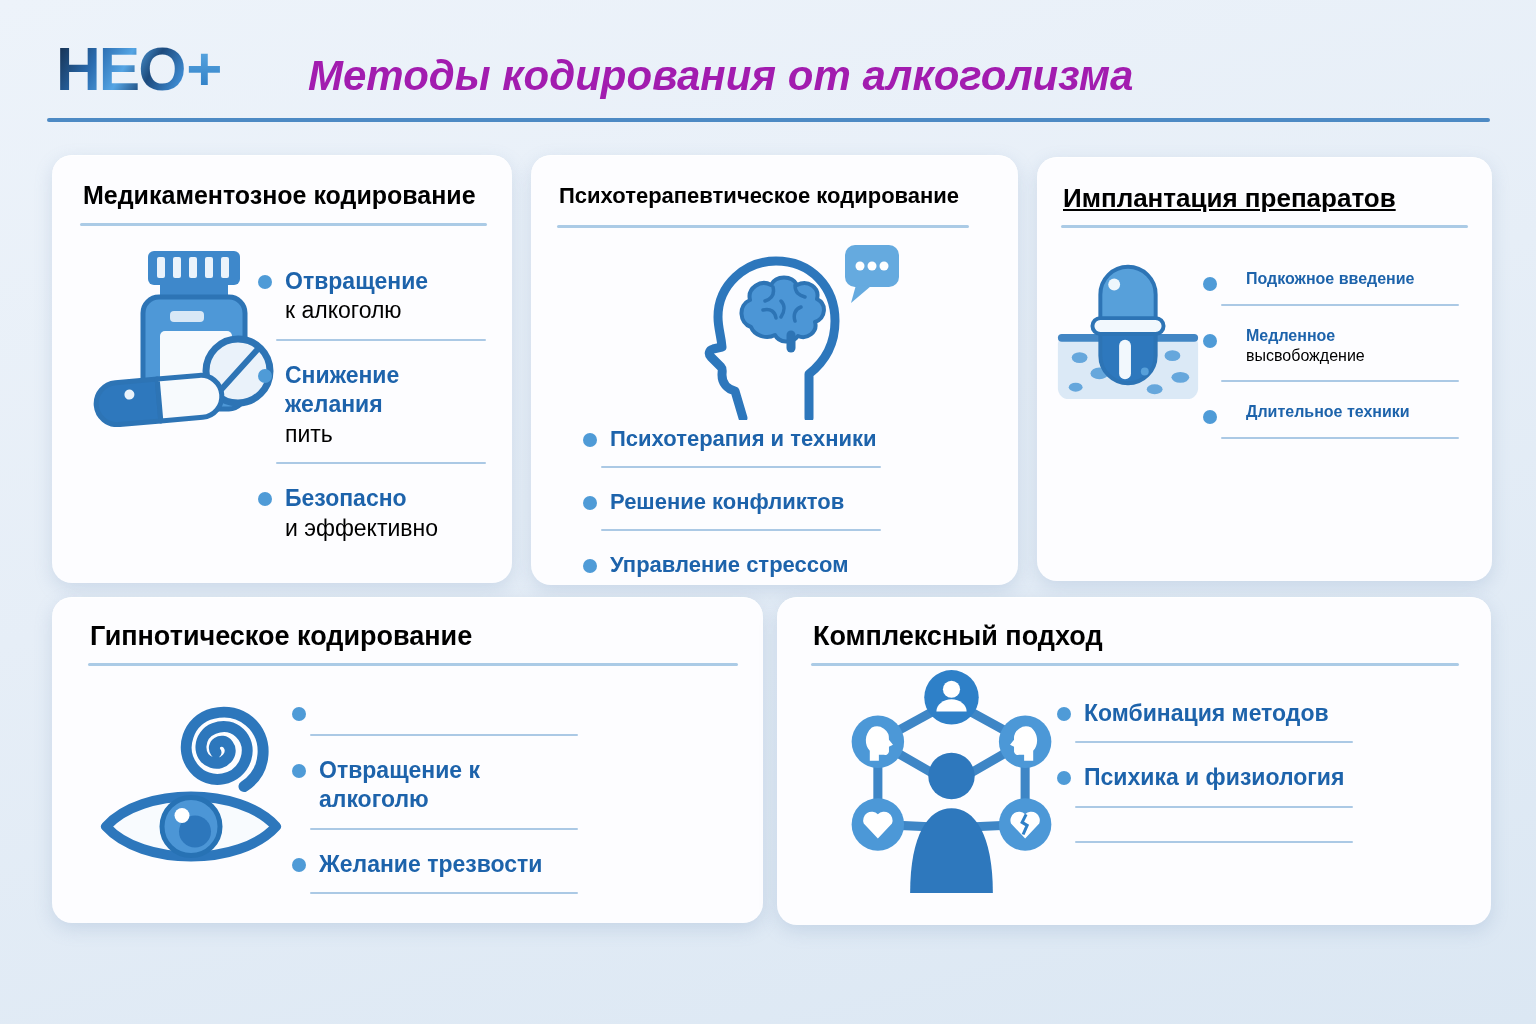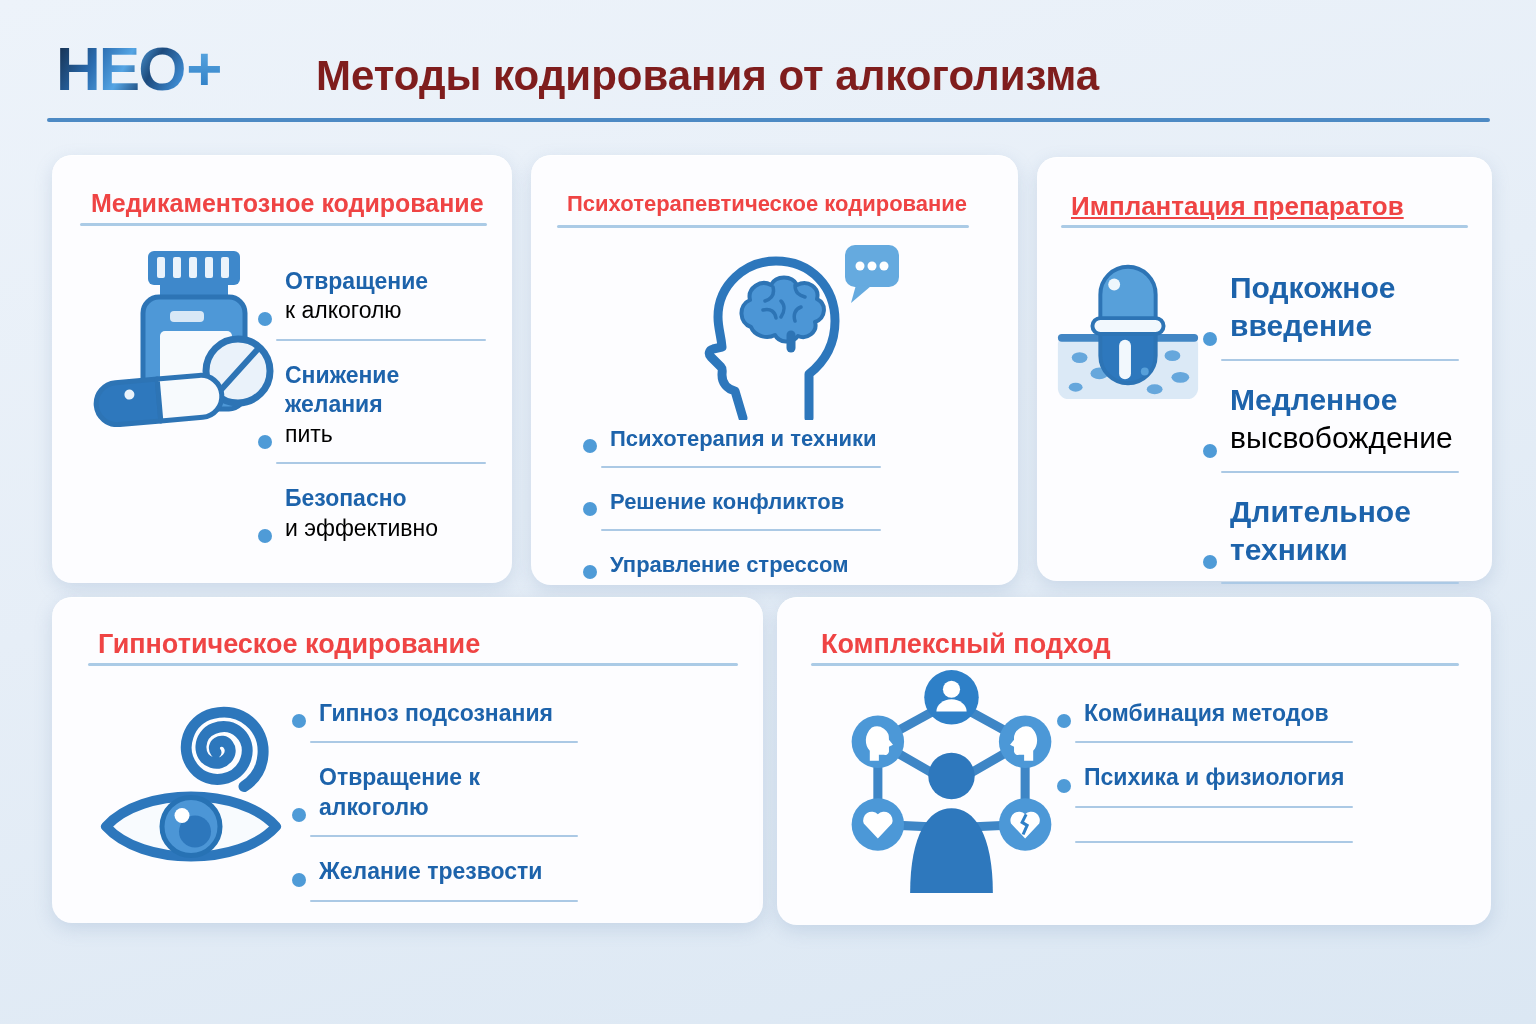--- a/index.html
+++ b/index.html
@@ -21,42 +21,43 @@
     -webkit-background-clip:text;background-clip:text;
     color:#2a6cb0;-webkit-text-fill-color:transparent;
   }
   .logo-plus{
     background:linear-gradient(180deg,#6ab5ea 0%,#2f7fc6 80%);
     -webkit-background-clip:text;background-clip:text;
     color:#3f8ed6;-webkit-text-fill-color:transparent;
     margin-left:2px;
   }
   .page-title{
-    position:absolute;left:316px;top:52px;margin:0;
-    font-size:42px;font-weight:700;color:#7f1d1d;letter-spacing:0;
+    position:absolute;left:308px;top:52px;margin:0;
+    font-size:42px;font-weight:700;color:#a21caf;letter-spacing:0;
     white-space:nowrap;
+    font-style:italic;
   }
   .header-rule{
     position:absolute;left:47px;top:118px;width:1443px;height:4px;
     background:#4d8ac4;border-radius:2px;
   }
 
   
   .card{
     position:absolute;background:#fdfdff;border-radius:20px;
     box-shadow:0 6px 18px rgba(110,140,180,.22), 0 1px 0 rgba(255,255,255,.8) inset;
   }
   #card-med{left:52px;top:155px;width:460px;height:428px;}
   #card-psy{left:531px;top:155px;width:487px;height:430px;}
   #card-imp{left:1037px;top:157px;width:455px;height:424px;}
   #card-hyp{left:52px;top:597px;width:711px;height:326px;}
   #card-com{left:777px;top:597px;width:714px;height:328px;}
 
   .card h2{
-    position:absolute;margin:8px;color:#ef4444;font-weight:700;white-space:nowrap;
+    position:absolute;margin:0;color:#000000;font-weight:700;white-space:nowrap;
   }
   .h-underline{position:absolute;height:3px;background:#8fb9dd;border-radius:2px;opacity:.75;}
 
   #card-med h2{left:31px;top:26px;font-size:25px;}
   #card-med .h-underline{left:28px;top:68px;width:407px;}
   #card-psy h2{left:28px;top:28px;font-size:22px;}
   #card-psy .h-underline{left:26px;top:70px;width:412px;}
   #card-imp h2{left:26px;top:26px;font-size:26px;text-decoration:underline;}
   #card-imp .h-underline{left:24px;top:68px;width:407px;}
   #card-hyp h2{left:38px;top:24px;font-size:27px;}
@@ -73,25 +74,25 @@
   .icon svg{width:100%;height:100%;display:block;}
 
   
   .bullets{position:absolute;display:flex;flex-direction:column;}
   #card-med .bullets{left:206px;top:112px;width:238px;}
   #card-psy .bullets{left:52px;top:270px;width:308px;}
   #card-imp .bullets{left:166px;top:112px;width:266px;}
   #card-hyp .bullets{left:240px;top:102px;width:296px;}
   #card-com .bullets{left:280px;top:102px;width:306px;}
 
-  .bullet{display:flex;gap:13px;align-items:flex-end;}
+  .bullet{display:flex;gap:13px;align-items:flex-start;}
   .dot{width:14px;height:14px;border-radius:50%;background:#4f9bd7;flex:0 0 auto;margin-top:8px;}
   .btext{font-size:23px;line-height:1.28;color:#1d63ab;}
   #card-psy .btext{font-size:22px;}
-  #card-imp .btext{font-size:30px;}
+  #card-imp .btext{font-size:16px;margin-left:16px;}
   .b1{display:block;font-weight:700;}
   .b2{display:block;font-weight:400;color:#000000;}
   .b-underline{height:2px;background:#abc9e5;border-radius:1px;margin:13px 10px 20px 18px;}
 </style>
 </head>
 <body>
 
 <div class="canvas">
 
   <div class="logo">
@@ -246,23 +247,20 @@
         <path d="M120,84 c-6,-8 6,-16 12,-8 c7,9 -4,22 -16,18 c-16,-5 -14,-28 2,-34 c20,-8 38,10 32,30 c-7,23 -37,28 -52,10 c-16,-19 -6,-49 19,-55 c28,-7 52,14 50,41 c-1,14 -8,25 -19,32" fill="none" stroke="#2d77bc" stroke-width="11" stroke-linecap="round"></path>
         <path d="M10,158 C46,118 144,118 180,158 C144,198 46,198 10,158 z" fill="#f8fbfe" stroke="#2d77bc" stroke-width="10" stroke-linejoin="round"></path>
         <circle cx="95" cy="158" r="29" fill="#4c96d6" stroke="#2772b4" stroke-width="5"></circle>
         <circle cx="99" cy="163" r="16" fill="#2d77bc"></circle>
         <circle cx="86" cy="147" r="7.5" fill="#ffffff"></circle>
       </svg>
     </span>
     <div class="bullets">
       <div class="bullet">
         <span class="dot"></span>
-        <div class="btext">
-          <span class="b1">Гипноз подсознания</span>
-        </div>
       </div>
       <div class="b-underline"></div>
       <div class="bullet">
         <span class="dot"></span>
         <div class="btext">
           <span class="b1">Отвращение к алкоголю</span>
         </div>
       </div>
       <div class="b-underline"></div>
       <div class="bullet">

